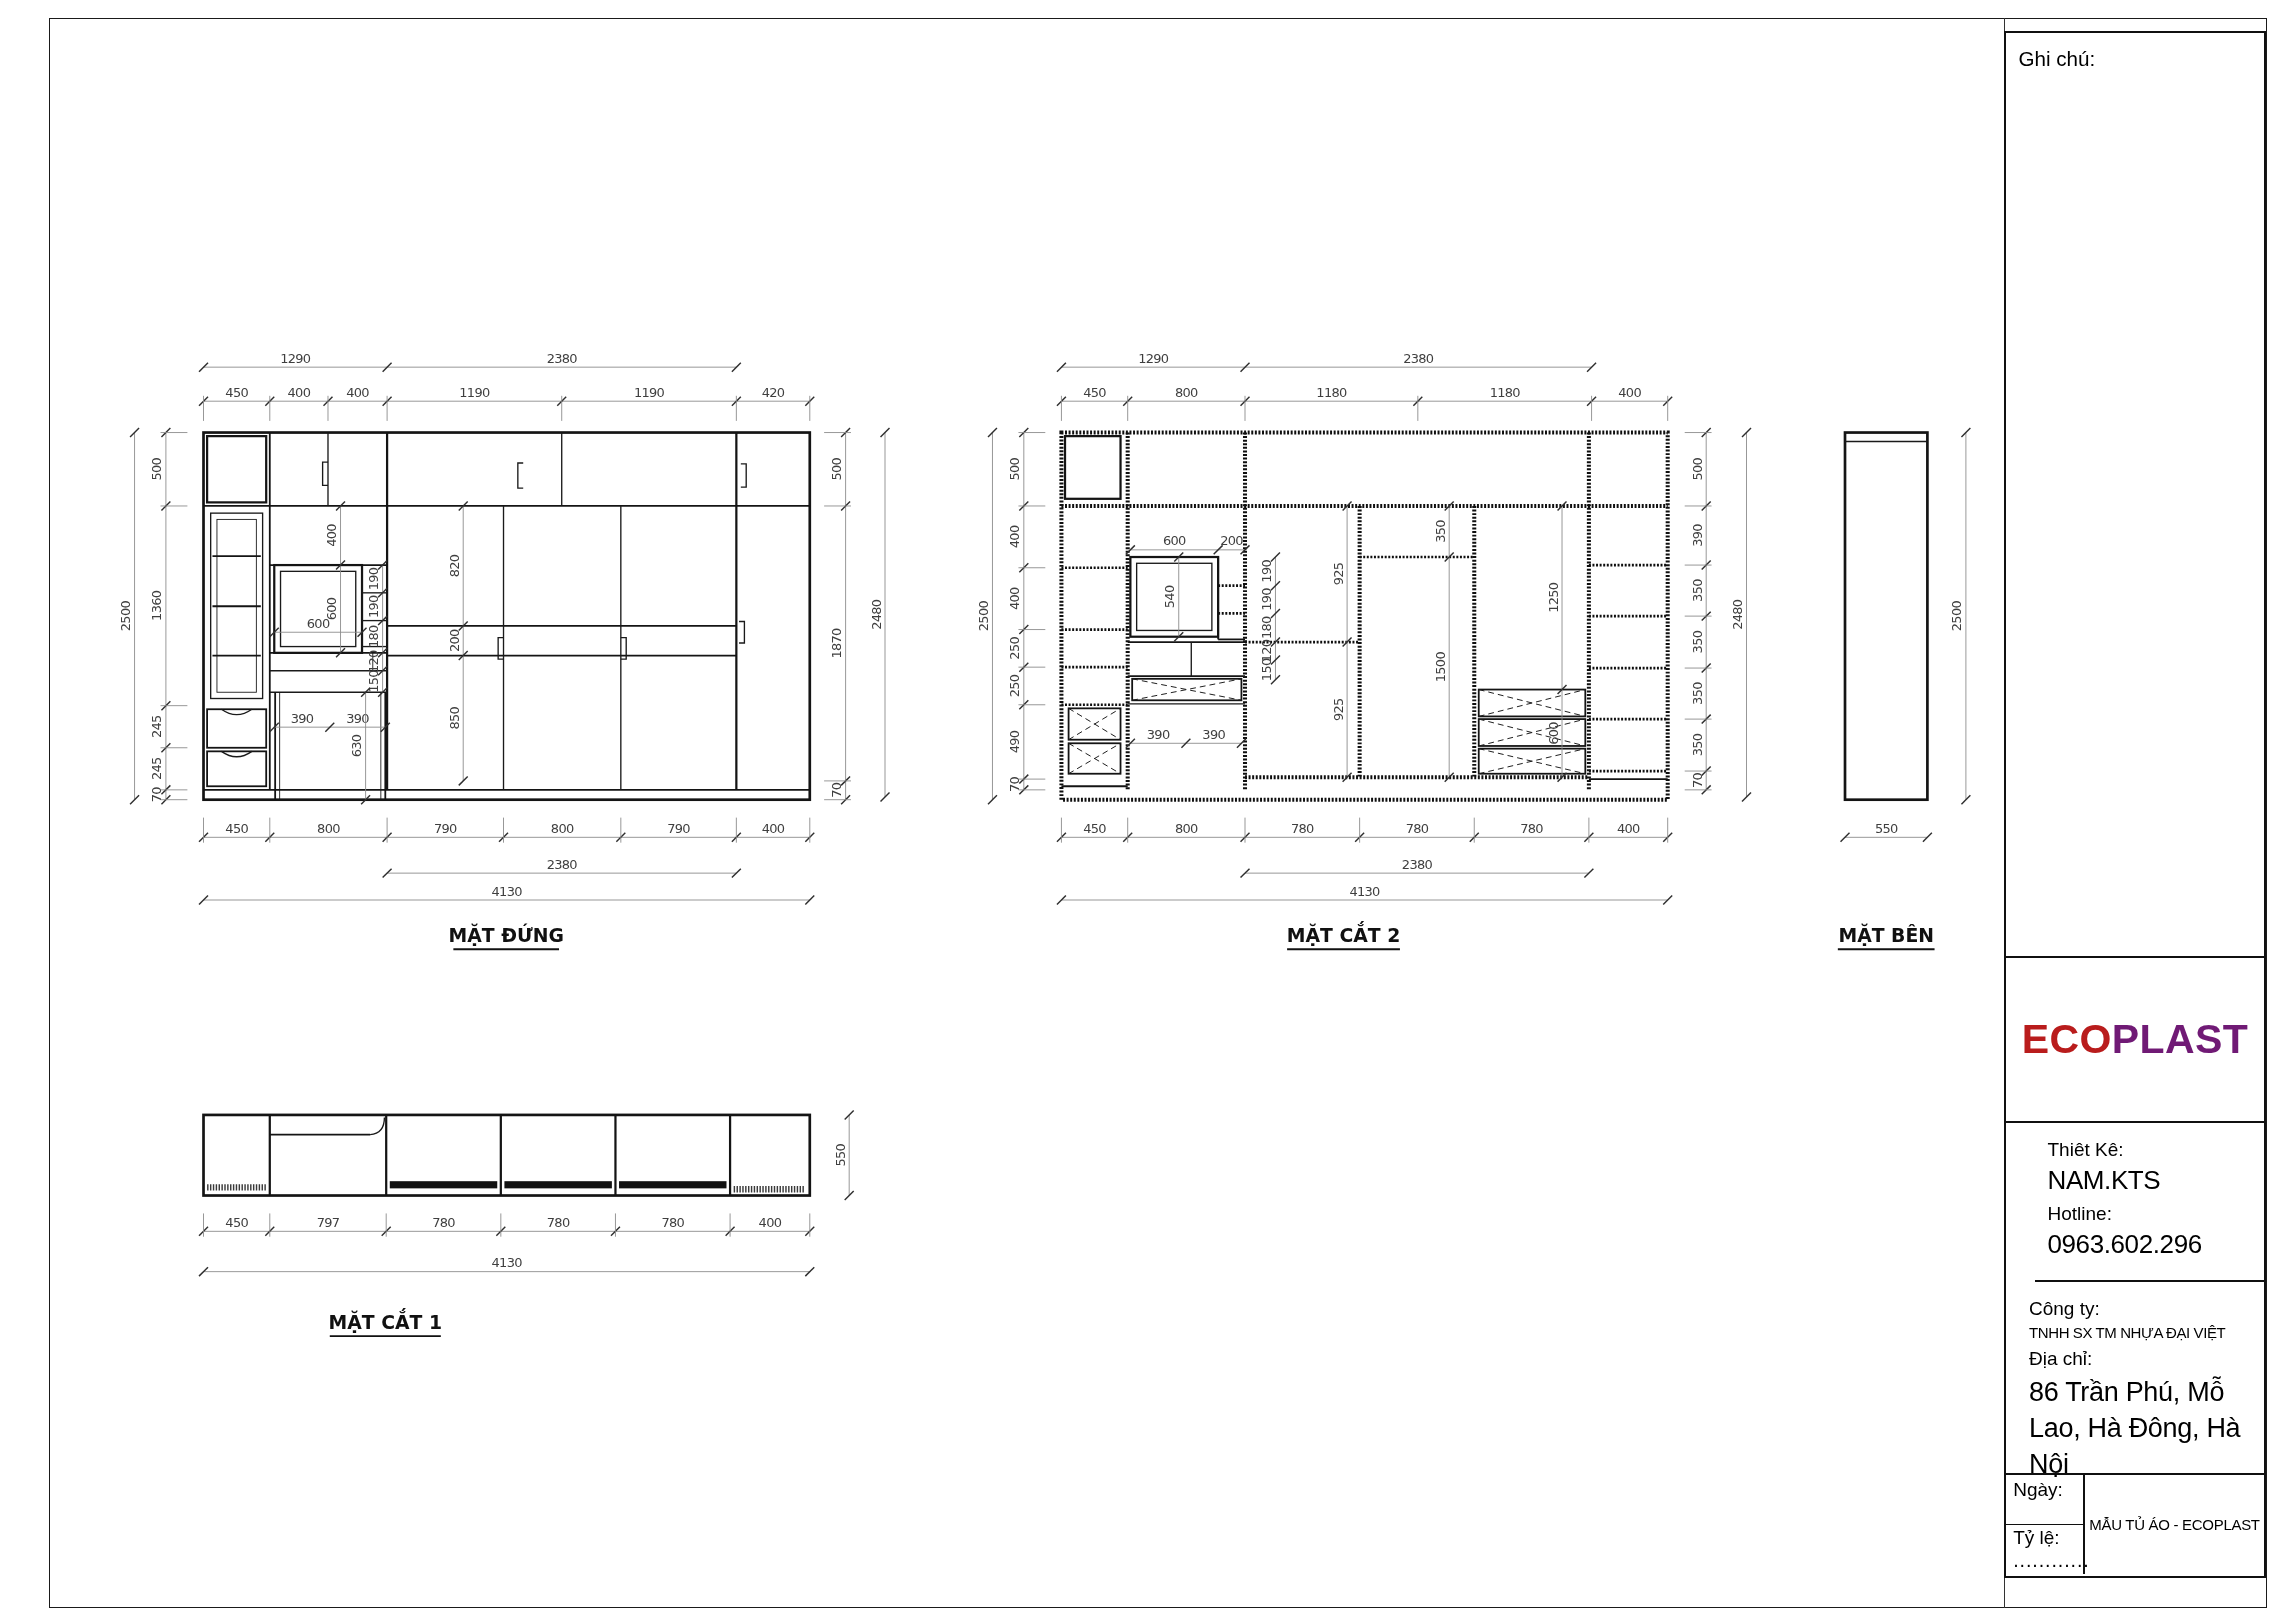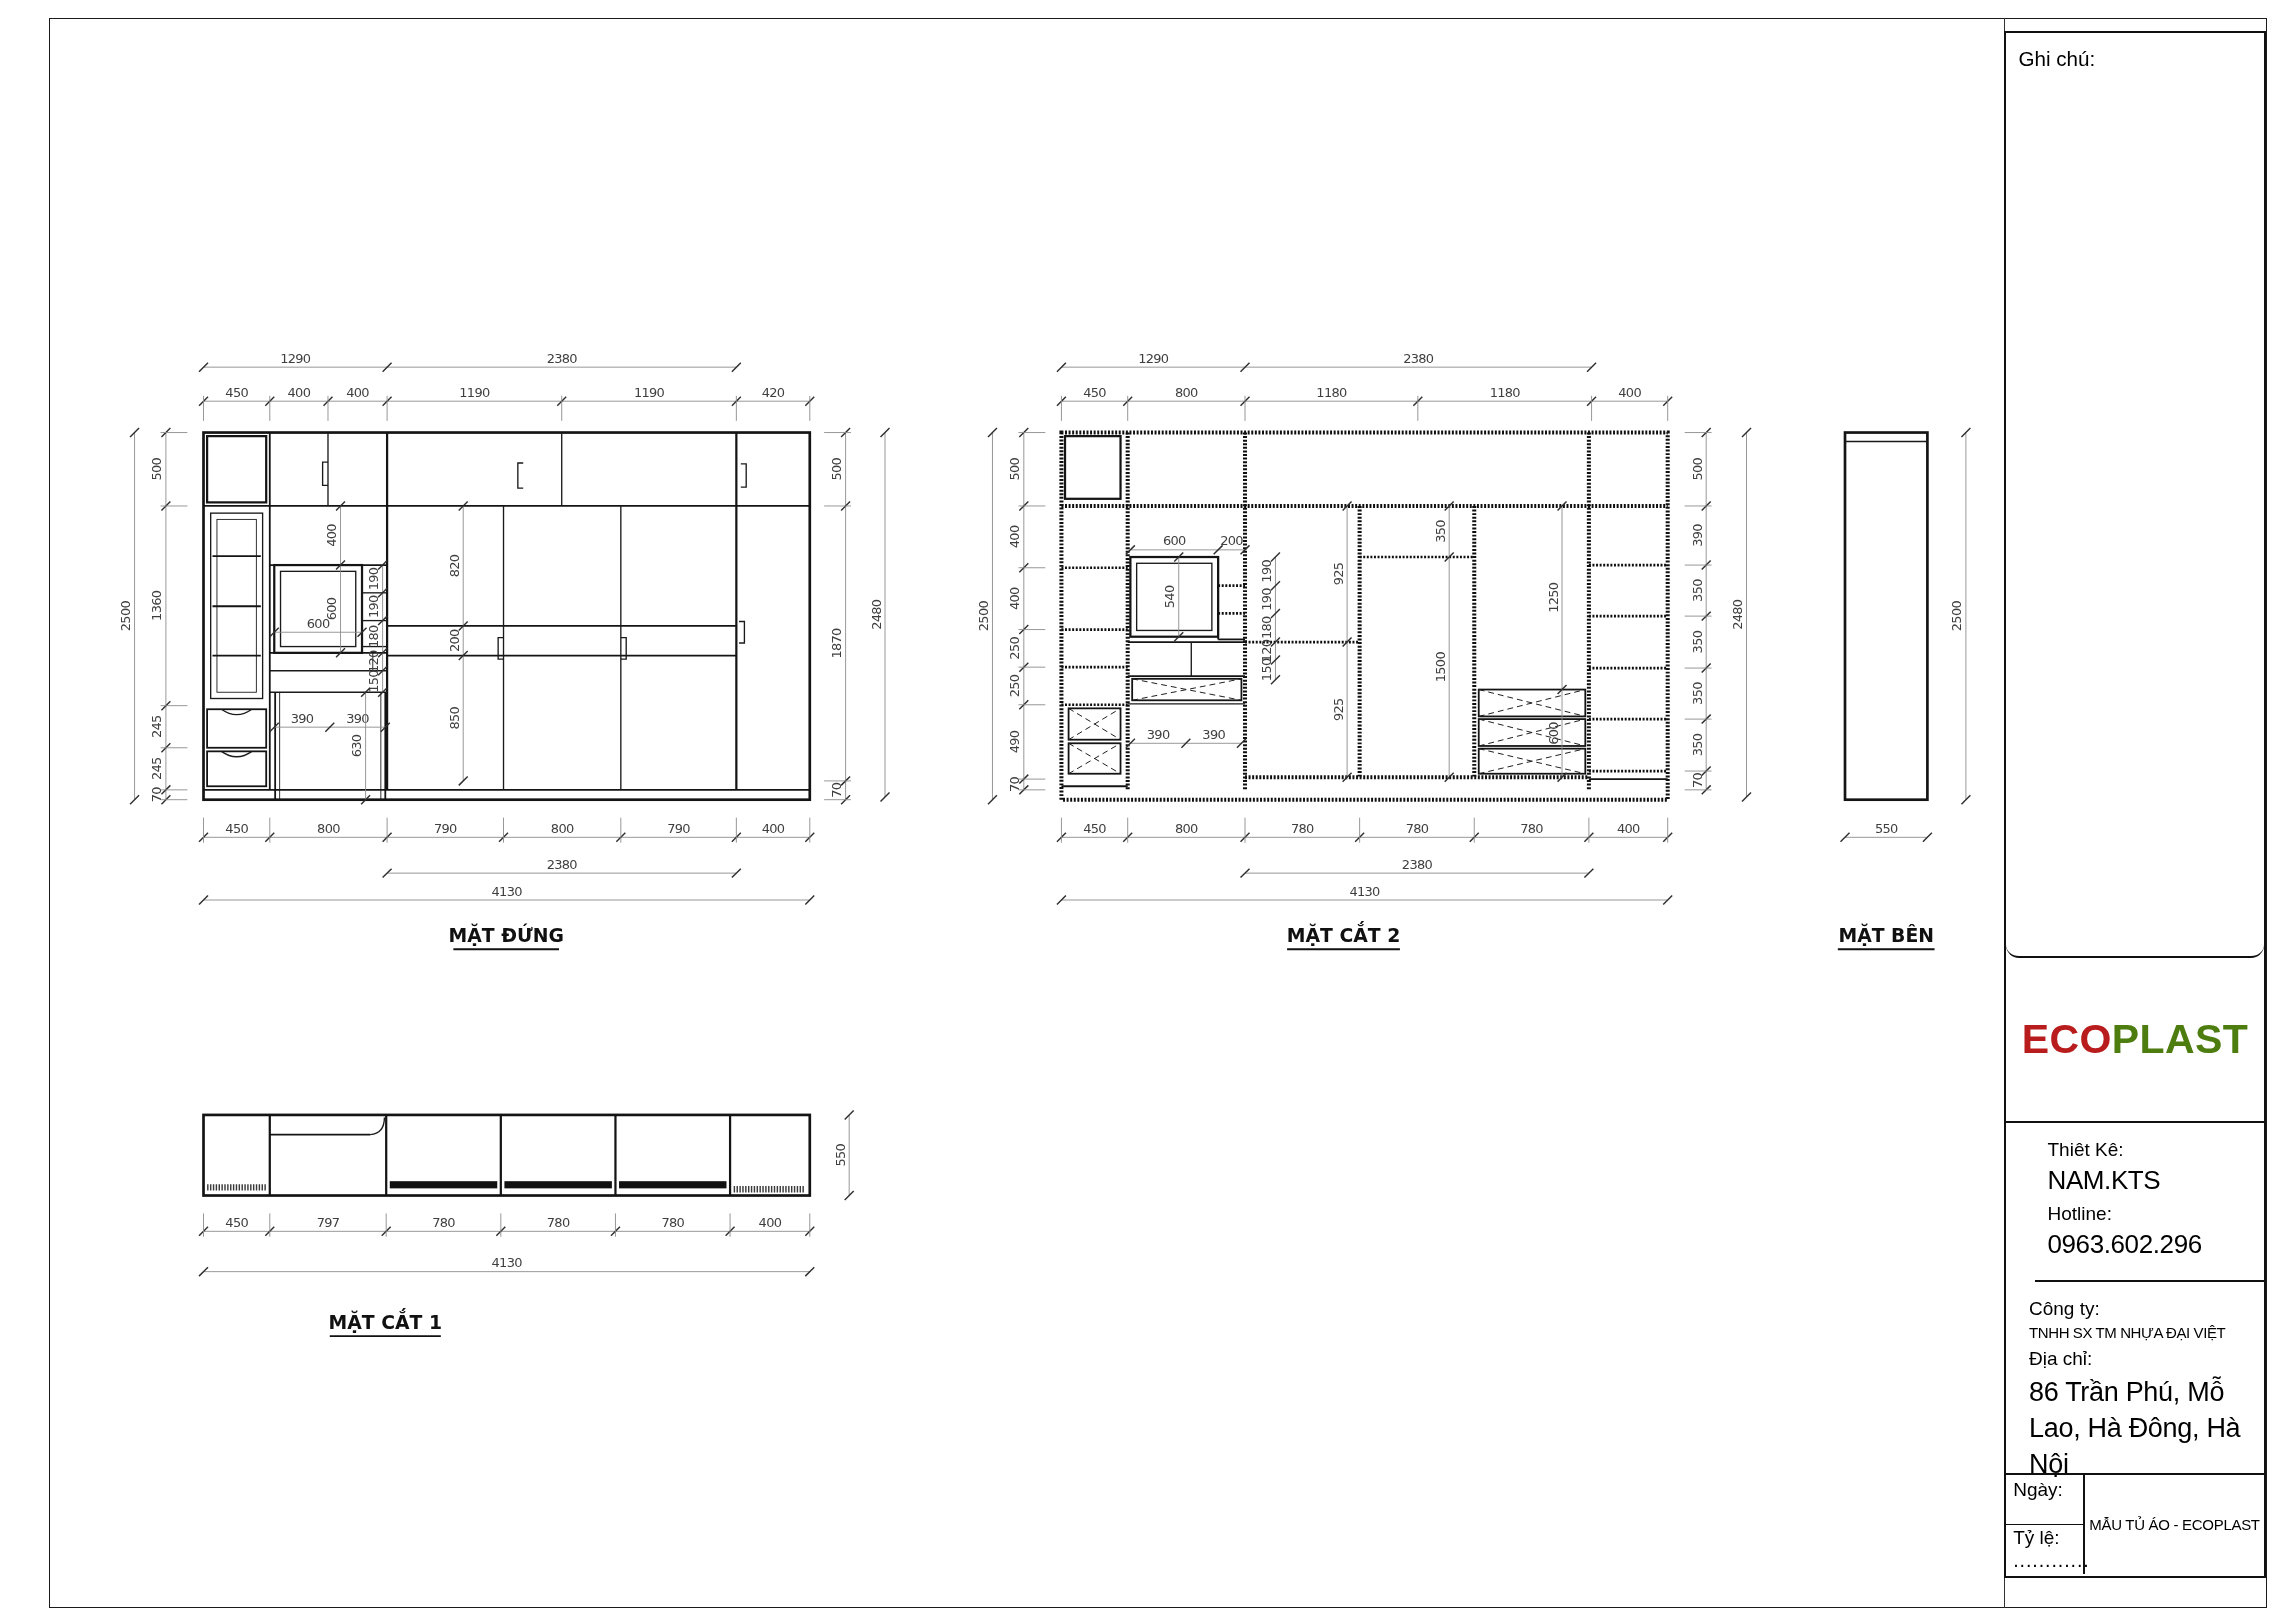--- a/index.html
+++ b/index.html
@@ -23,21 +23,21 @@
   .xd{stroke:#1c1c1c;stroke-width:1.1;fill:none;stroke-dasharray:6.5 4.5}
   .dl{stroke:#8c8c8c;stroke-width:1}
   .tk{stroke:#2e2e2e;stroke-width:1.6}
   .dt{font:14.5px "DejaVu Sans",sans-serif;fill:#3f3f3f;text-anchor:middle;letter-spacing:-0.8px}
   .vt{font:600 21px "DejaVu Sans",sans-serif;fill:#111;text-anchor:middle}
   .ul{stroke:#111;stroke-width:2}
   
   .tb{position:absolute;left:2004px;top:31px;width:262px;height:1547px;border:2.7px solid #101010;
       box-sizing:border-box;background:#fff;color:#000;}
   .tb *{box-sizing:border-box;}
-  .tb-notes{height:925px;border-bottom:2.7px solid #101010;padding:14.3px 12.5px;font-size:20.6px;border-radius:13px;}
+  .tb-notes{height:925px;border-bottom:2.7px solid #101010;padding:14.3px 12.5px;font-size:20.6px;}
   .tb-logo{height:165px;border-bottom:2.7px solid #101010;display:flex;align-items:center;
            justify-content:center;font-size:41px;font-weight:700;letter-spacing:0.4px;}
   .tb-design{height:159px;border-bottom:2.7px solid #101010;padding:9px 12.5px;margin-left:29px;}
   .tb-company{height:193px;border-bottom:2.7px solid #101010;padding:9px 23px;}
   .lbl{font-size:19px;margin-top:7.2px;}
   .val{font-size:26px;margin-top:3.6px;letter-spacing:-0.4px;}
   .val-md{font-size:15px;margin-top:3.6px;letter-spacing:-0.4px;}
   .val-ad{font-size:27px;margin-top:3.6px;line-height:1.35;letter-spacing:-0.3px;}
   .tb-bottom{height:99px;display:flex;}
   .tb-b-left{width:79px;border-right:2.7px solid #101010;display:flex;flex-direction:column;}
@@ -515,21 +515,21 @@
         <text class="dt" x="565.5" y="1415">4130</text>
       </g>
   </svg>
 
   <div class="tb">
     <div class="tb-notes">
       <span>Ghi chú:</span>
     </div>
     <div class="tb-logo">
       <span style="color: #b91c1c;">ECO</span>
-        <span style="color: #4d7c0f;">PLAST</span>
+        <span style="color: #701a75;">PLAST</span>
     </div>
     <div class="tb-design">
       <div class="lbl">Thiêt Kê:</div>
       <div class="val">NAM.KTS</div>
       <div class="lbl">Hotline:</div>
       <div class="val">0963.602.296</div>
     </div>
     <div class="tb-company">
       <div class="lbl">Công ty:</div>
       <div class="val-md">TNHH SX TM NHỰA ĐẠI VIỆT</div>

